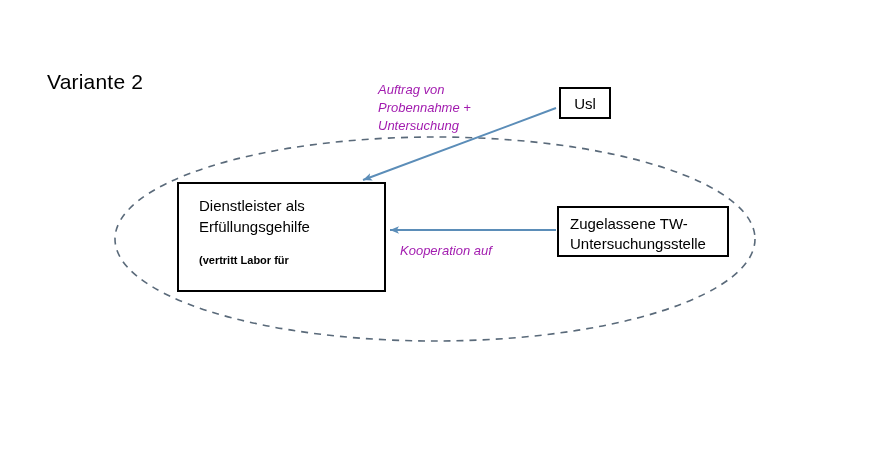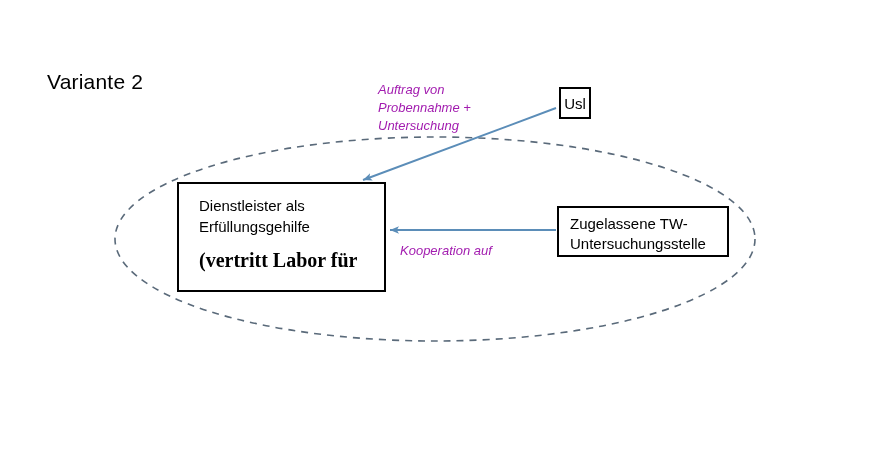--- a/index.html
+++ b/index.html
@@ -66,30 +66,29 @@
   #node-service-provider .line {
     font-size: 15px;
     line-height: 21px;
     white-space: nowrap;
   }
   #node-service-provider .spacer {
     height: 12px;
   }
   #node-service-provider .bold {
     font-weight: bold;
-    font-size: 20px;
+    font-size: 11px;
     line-height: 22px;
     white-space: nowrap;
-    font-family: Liberation Serif, serif;
   }
 
   #node-usl {
     left: 559px;
     top: 87px;
-    width: 32px;
+    width: 52px;
     height: 32px;
     display: flex;
     align-items: center;
     justify-content: center;
   }
   #node-usl .line {
     font-size: 15px;
     line-height: 17px;
     white-space: nowrap;
   }

